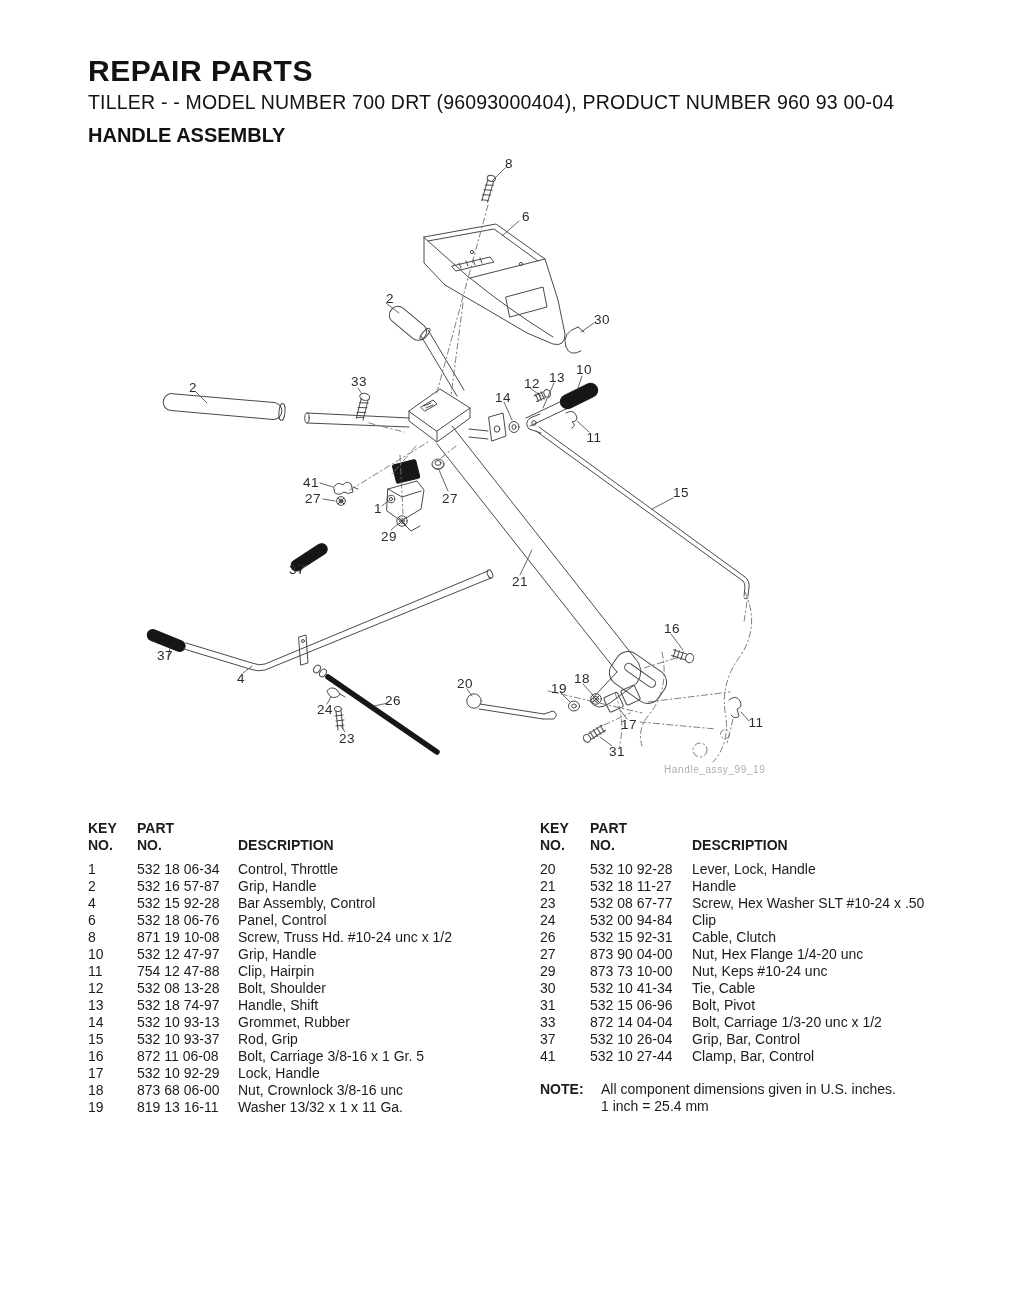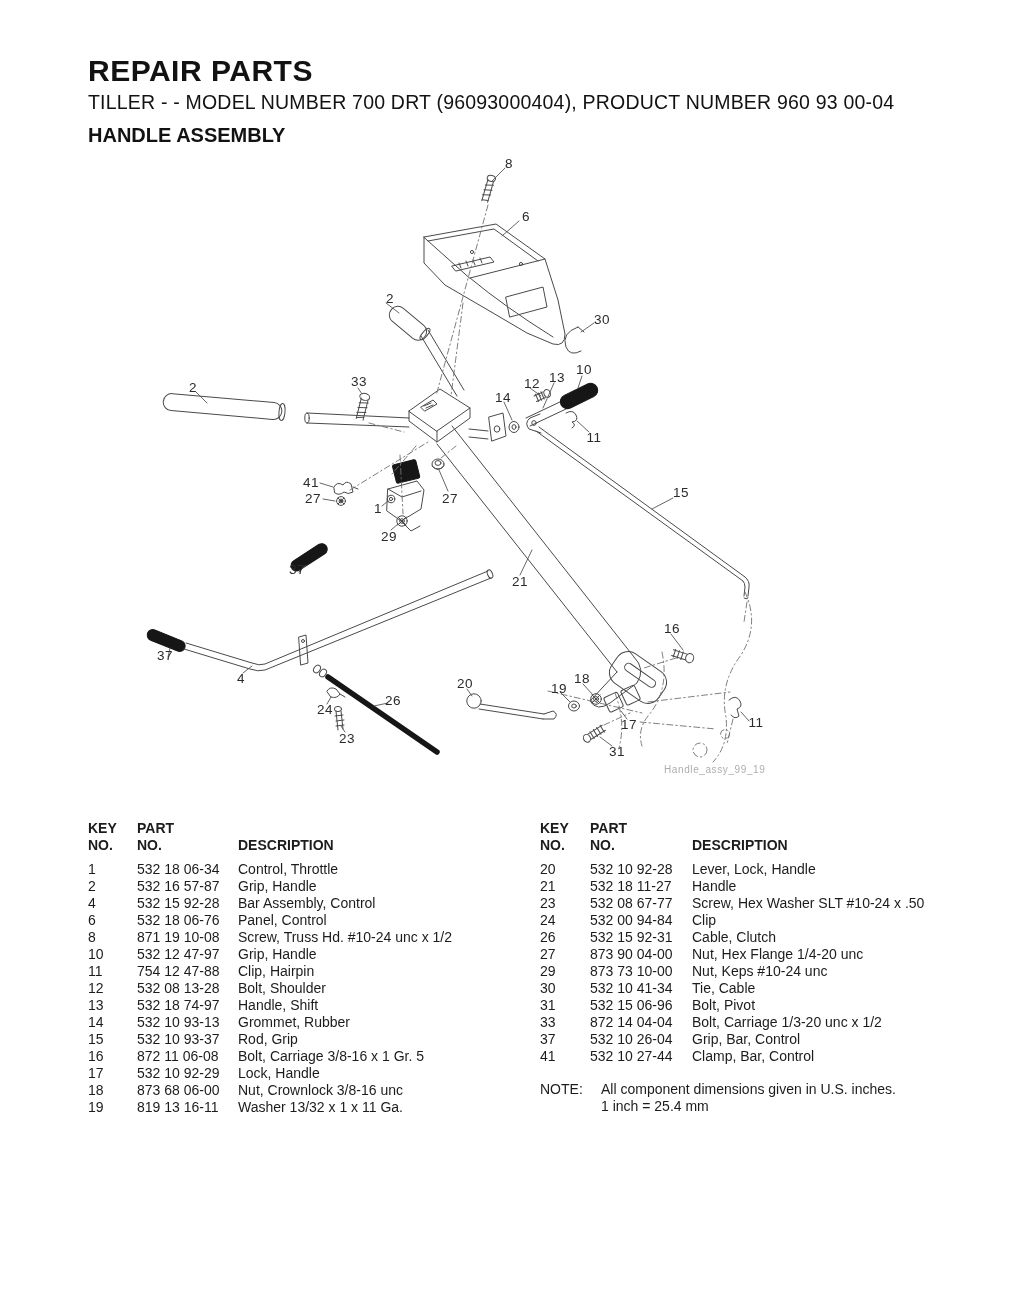--- a/index.html
+++ b/index.html
@@ -31,21 +31,21 @@
 
   
   .pcol{position:absolute;top:820px;font-size:14px;line-height:17px;color:#1c1c1c;}
   .pcol.left{left:88px;width:445px;}
   .pcol.right{left:540px;width:465px;}
   .hrow,.prow{display:grid;grid-template-columns:49px 101px 1fr;white-space:nowrap;}
   .pcol.right .hrow,.pcol.right .prow{grid-template-columns:50px 102px 1fr;}
   .thead{font-weight:bold;}
   .tbody{margin-top:7px;}
   .note{margin-top:16px;}
-  .note-label{font-weight:normal;display:inline-block;width:61px;}
+  .note-label{font-weight:bold;display:inline-block;width:61px;}
   .note-line2{padding-left:61px;}
 
   .page-num{position:absolute;left:0;top:1228px;width:1024px;text-align:center;
             font-size:15.5px;color:#111;}
 </style>
 </head>
 <body>
 
 <div class="page">
 

